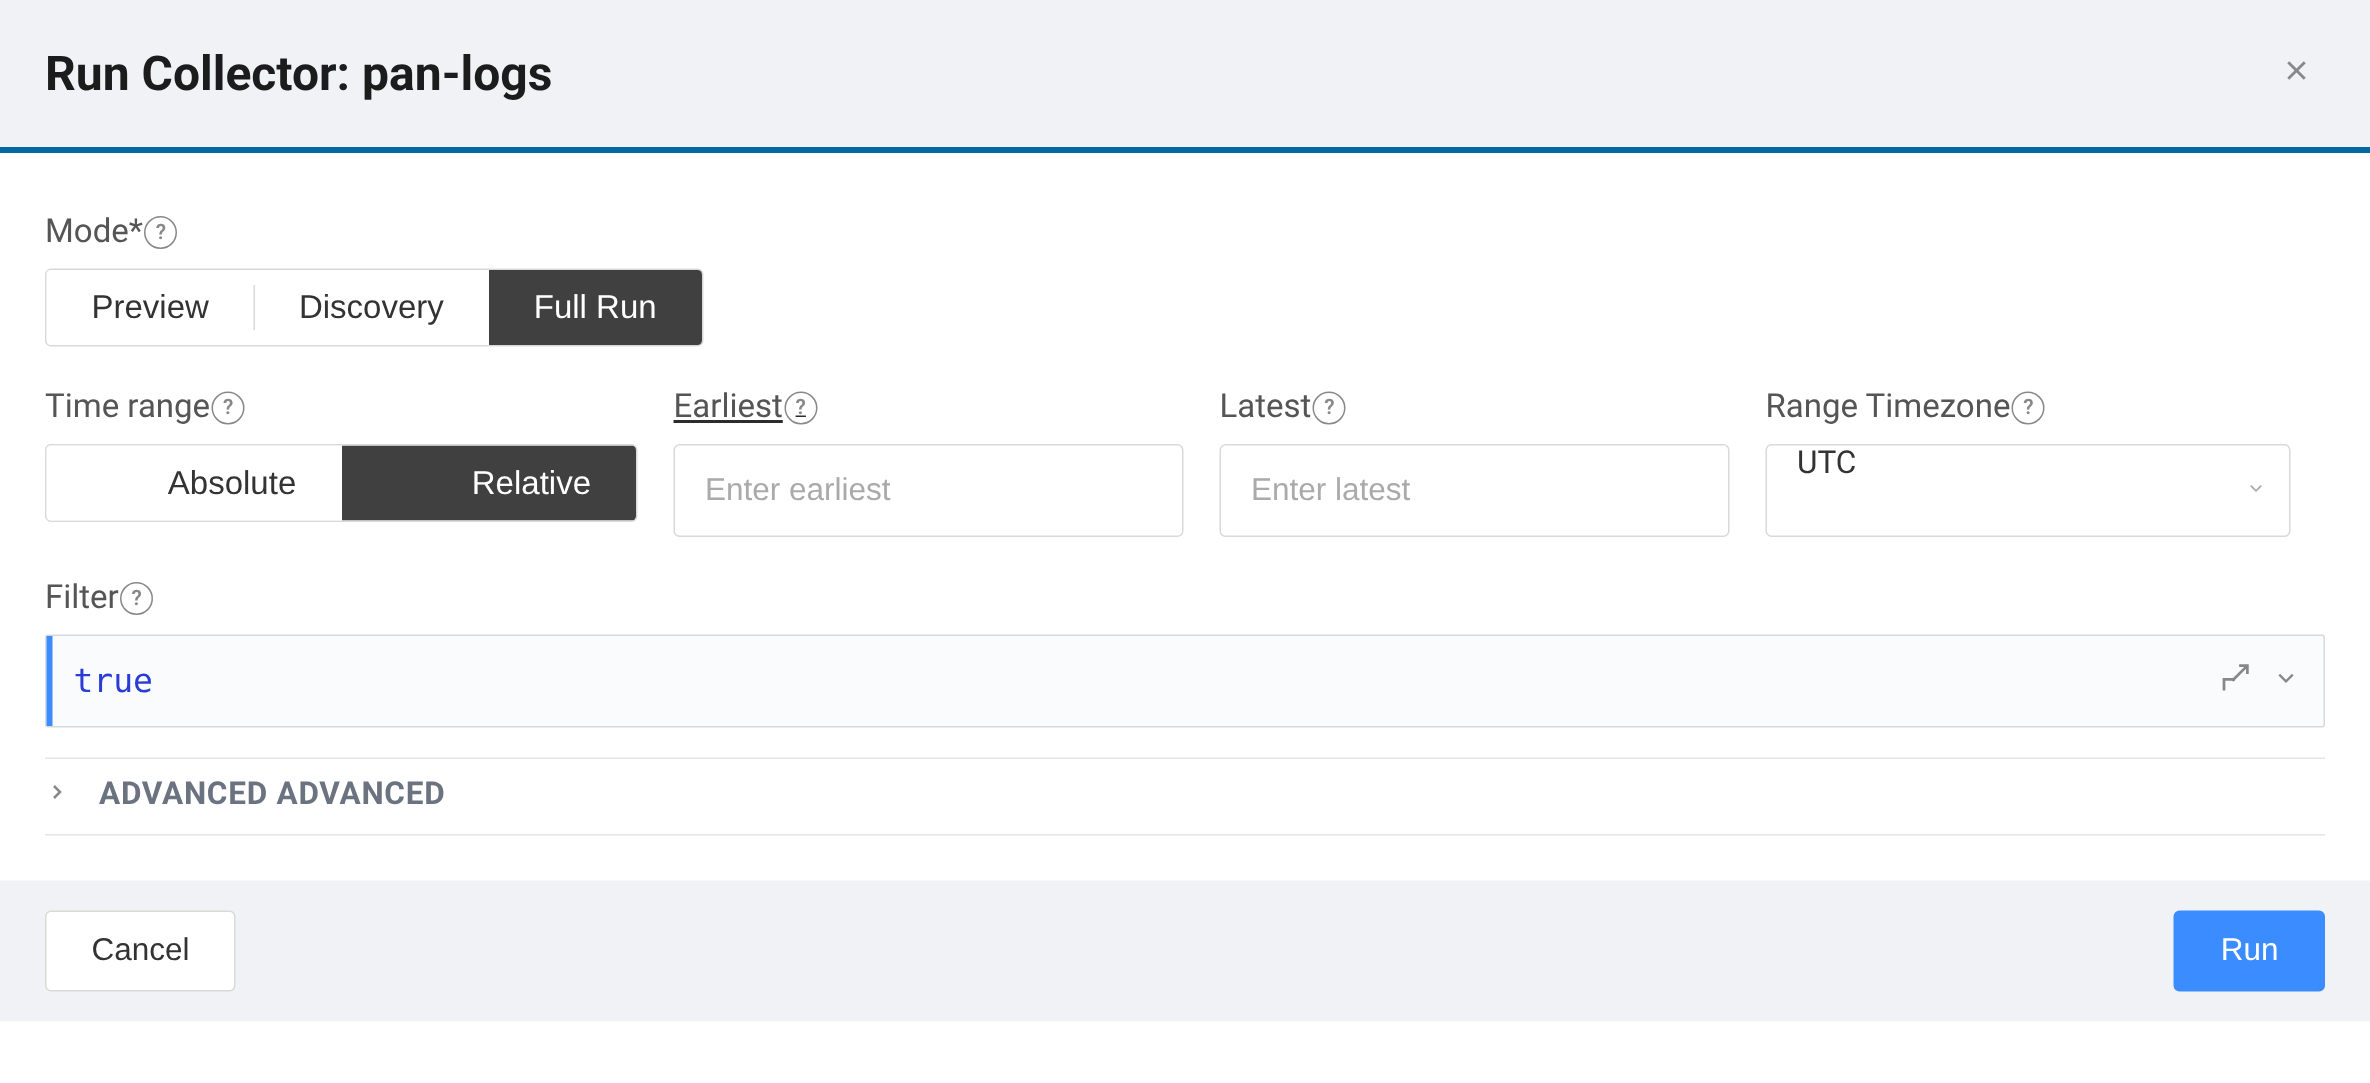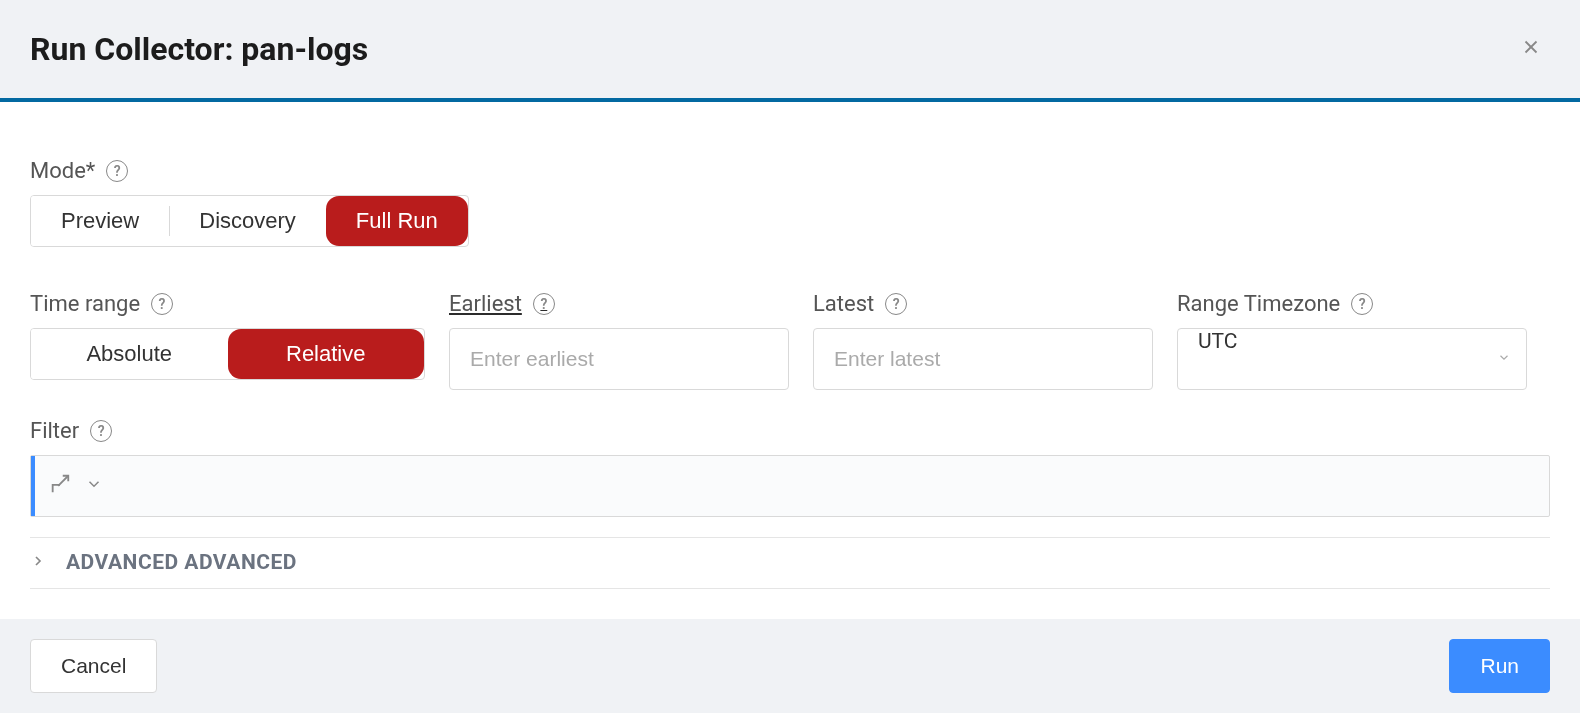--- a/index.html
+++ b/index.html
@@ -41,23 +41,22 @@
     .body {
       padding: 40px 30px 30px 30px;
       background: #fff;
     }
     .field-label {
       font-size: 22px;
       color: #555;
       font-weight: 400;
       display: flex;
       align-items: center;
-      gap: 11px;
+      gap: 1px;
       margin-bottom: 12px;
-      margin-top: 16px;
     }
     .help-icon {
       display: inline-flex;
       align-items: center;
       justify-content: center;
       width: 22px;
       height: 22px;
       border: 1.5px solid #888;
       border-radius: 50%;
       color: #888;
@@ -72,34 +71,35 @@
       overflow: hidden;
     }
     .seg-btn {
       padding: 12px 30px;
       font-size: 22px;
       background: #fff;
       border: none;
       cursor: pointer;
       color: #333;
       position: relative;
+      text-align: right;
     }
     .seg-btn + .seg-btn::before {
       content: "";
       position: absolute;
       left: 0;
       top: 20%;
       bottom: 20%;
       width: 1px;
       background: #d9d9d9;
     }
     .seg-btn.active {
-      background: #b91c1c;
+      background: #404040;
       color: #fff;
-      border-radius: 13px;
+      border-radius: 0;
     }
     .seg-btn.active::before {
       display: none;
     }
     .row {
       display: flex;
       gap: 24px;
       margin-bottom: 28px;
     }
     .col-timerange {
@@ -305,20 +305,21 @@
       </div>
     </div>
 
     <div class="filter-section">
       <div class="field-label">
         <span>Filter</span>
         <span class="help-icon">?</span>
       </div>
       <div class="filter-input">
         <div class="filter-cursor"></div>
+        <div class="filter-text">true</div>
         <div class="filter-actions">
           <span class="filter-action-icon">
             <svg width="22" height="22" viewBox="0 0 24 24" fill="none" stroke="currentColor" stroke-width="2">
               <polyline points="15 3 21 3 21 9"></polyline>
               <line x1="10" y1="14" x2="21" y2="3"></line>
               <path d="M4 21 L4 13 L12 13"></path>
             </svg>
           </span>
           <span class="filter-action-icon">
             <svg width="18" height="18" viewBox="0 0 24 24" fill="none" stroke="currentColor" stroke-width="2">

